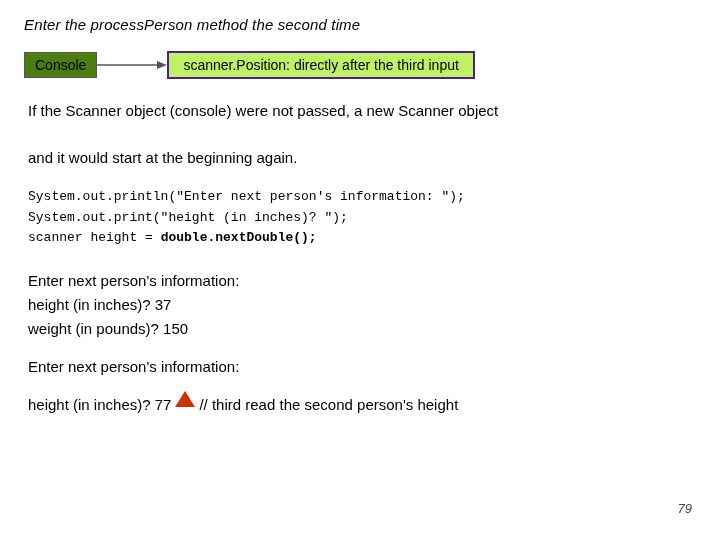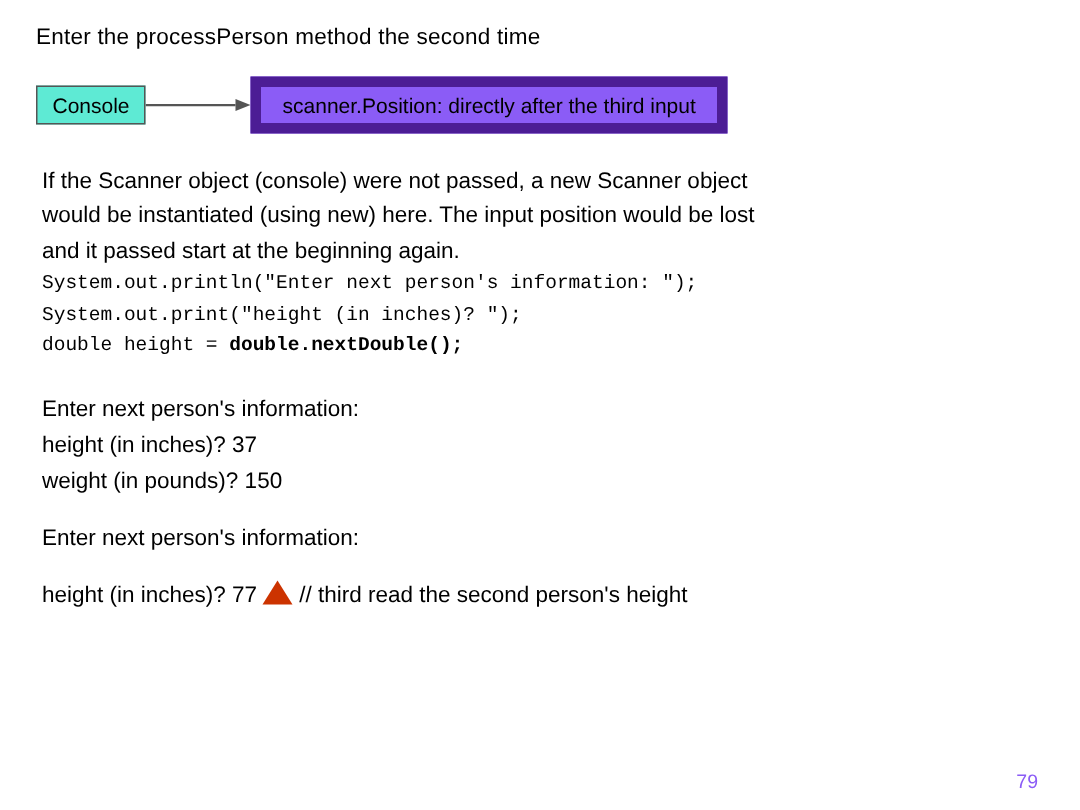--- a/index.html
+++ b/index.html
@@ -10,54 +10,56 @@
       font-family: Arial, sans-serif;
       font-size: 15px;
       color: #000000;
       overflow: hidden;
       position: relative;
     }
     .page-content {
       padding: 16px 24px 16px 24px;
     }
     .title-line {
+      font-style: italic;
       font-size: 15px;
       margin-bottom: 18px;
       letter-spacing: 0.01em;
     }
     .console-row {
       display: flex;
       align-items: center;
       margin-bottom: 20px;
       gap: 0;
     }
     .console-box {
       border: 1px solid #555;
       padding: 4px 10px;
       font-size: 14px;
-      background: #5eead4;
+      background: #4d7c0f;
       white-space: nowrap;
     }
     .connector-line {
       display: flex;
       align-items: center;
     }
     .connector-line svg {
       display: block;
     }
     .scanner-position-box {
-      border: 7px solid #4c1d95;
+      border: 2px solid #4c1d95;
       padding: 4px 14px;
       font-size: 14px;
-      background: #8b5cf6;
+      background: #bef264;
       white-space: nowrap;
     }
     .description-text {
       font-size: 15px;
       line-height: 1.55;
+      margin-bottom: 18px;
       margin-left: 4px;
     }
     .code-block {
       font-family: 'Courier New', Courier, monospace;
       font-size: 13px;
       line-height: 1.6;
       margin-bottom: 20px;
       margin-left: 4px;
       color: #000;
     }
@@ -69,42 +71,43 @@
       line-height: 1.6;
       margin-bottom: 14px;
       margin-left: 4px;
     }
     .console-output-second {
       font-size: 15px;
       line-height: 1.6;
       margin-bottom: 4px;
       margin-left: 4px;
       display: flex;
-      align-items: center;
+      align-items: flex-start;
       flex-wrap: wrap;
       gap: 0;
     }
     .triangle-icon {
       display: inline-block;
       width: 0;
       height: 0;
       border-left: 10px solid transparent;
       border-right: 10px solid transparent;
       border-bottom: 16px solid #cc3300;
       margin: 0 4px;
       vertical-align: middle;
       position: relative;
       top: -2px;
     }
     .page-number {
       position: absolute;
-      bottom: 12px;
+      bottom: 24px;
       right: 28px;
       font-size: 13px;
-      color: #8b5cf6;
+      color: #404040;
+      font-style: italic;
     }
   </style>
 </head>
 <body>
 
 <div class="page-content">
 
   <div class="title-line">Enter the processPerson method the second time</div>
 
   <div class="console-row">
@@ -113,29 +116,29 @@
       <svg width="70" height="20">
         <line x1="0" y1="10" x2="60" y2="10" stroke="#555" stroke-width="1.5"></line>
         <polygon points="60,6 70,10 60,14" fill="#555"></polygon>
       </svg>
     </div>
     <div class="scanner-position-box">scanner.Position:  directly after the third input</div>
   </div>
 
   <div class="description-text">
     <span>If the Scanner object (console) were not passed, a new Scanner object</span><br>
-    <span>would be instantiated (using new) here.  The input position would be lost</span><br>
-    <span>and it passed start at the beginning again.</span>
+    <br>
+    <span>and it would start at the beginning again.</span>
   </div>
 
   <div class="code-block">
     <div>System.out.println("Enter next person's information: ");</div>
     <div>System.out.print("height (in inches)? ");</div>
     <div>
-      <span>double height = </span><span class="bold">double.nextDouble();</span>
+      <span>scanner height = </span><span class="bold">double.nextDouble();</span>
     </div>
   </div>
 
   <div class="console-output">
     <div>Enter next person's information:</div>
     <div>height (in inches)?  37</div>
     <div>weight (in pounds)?  150</div>
   </div>
 
   <div>

